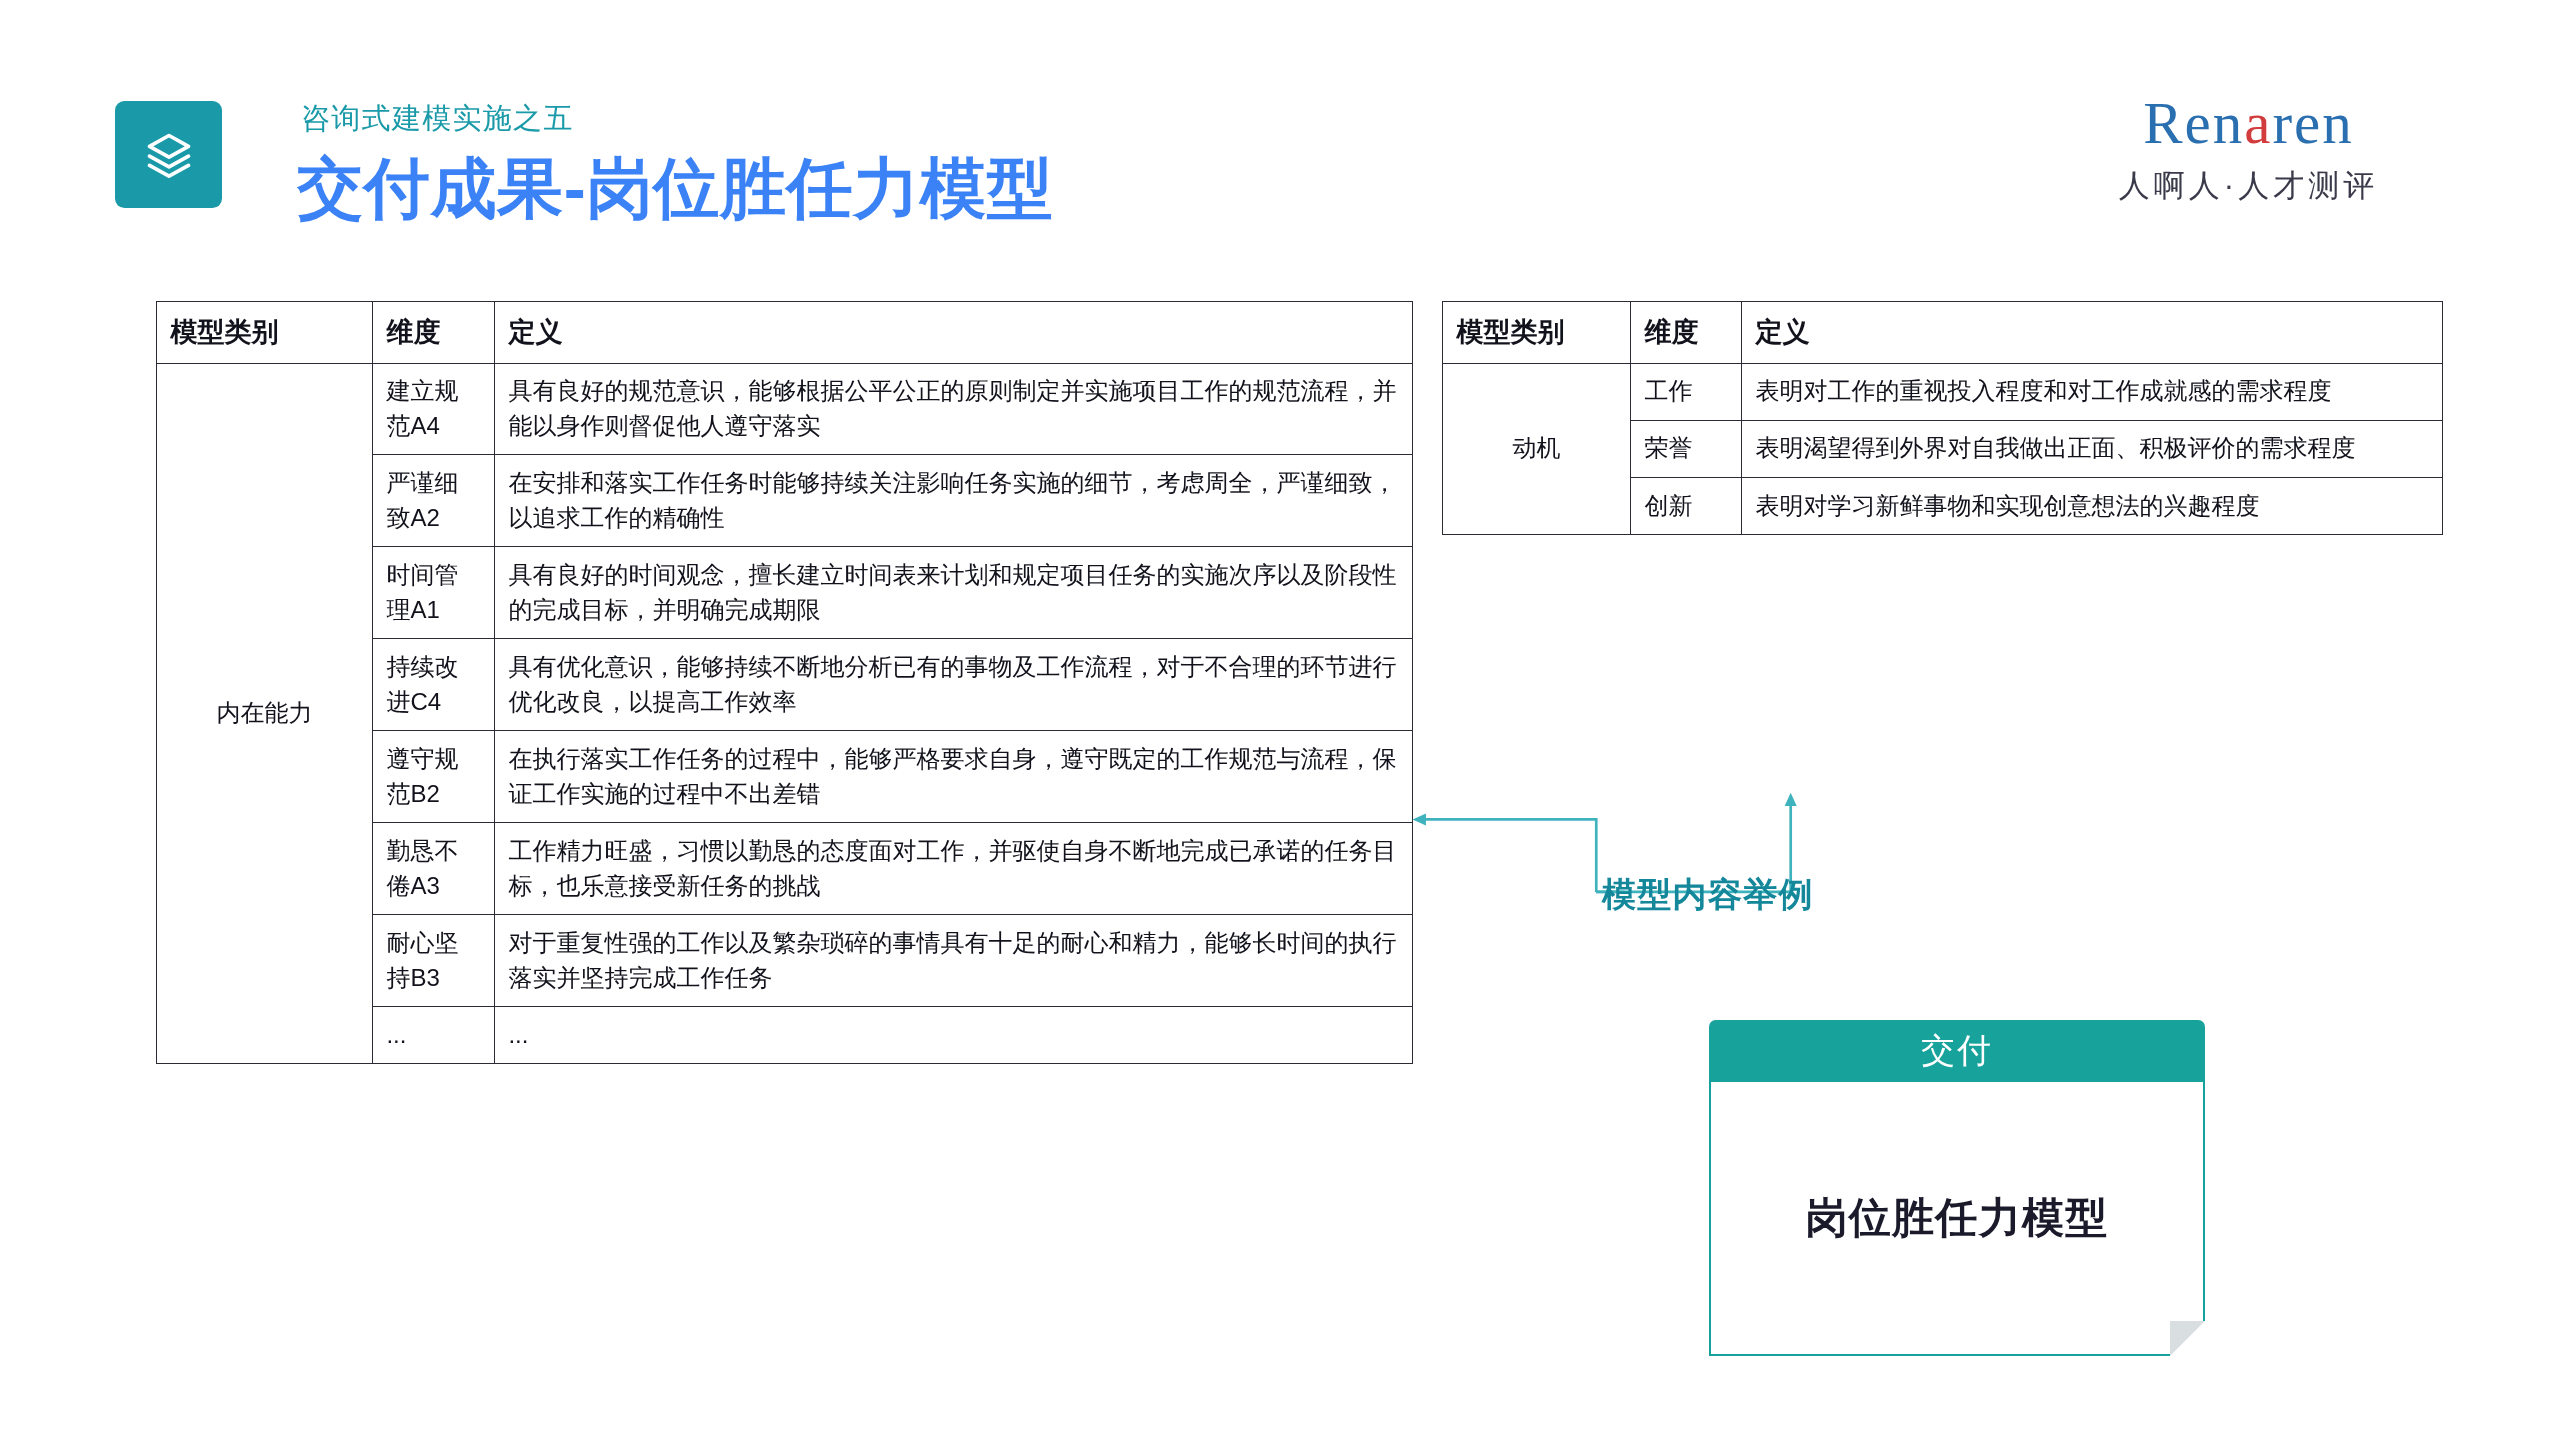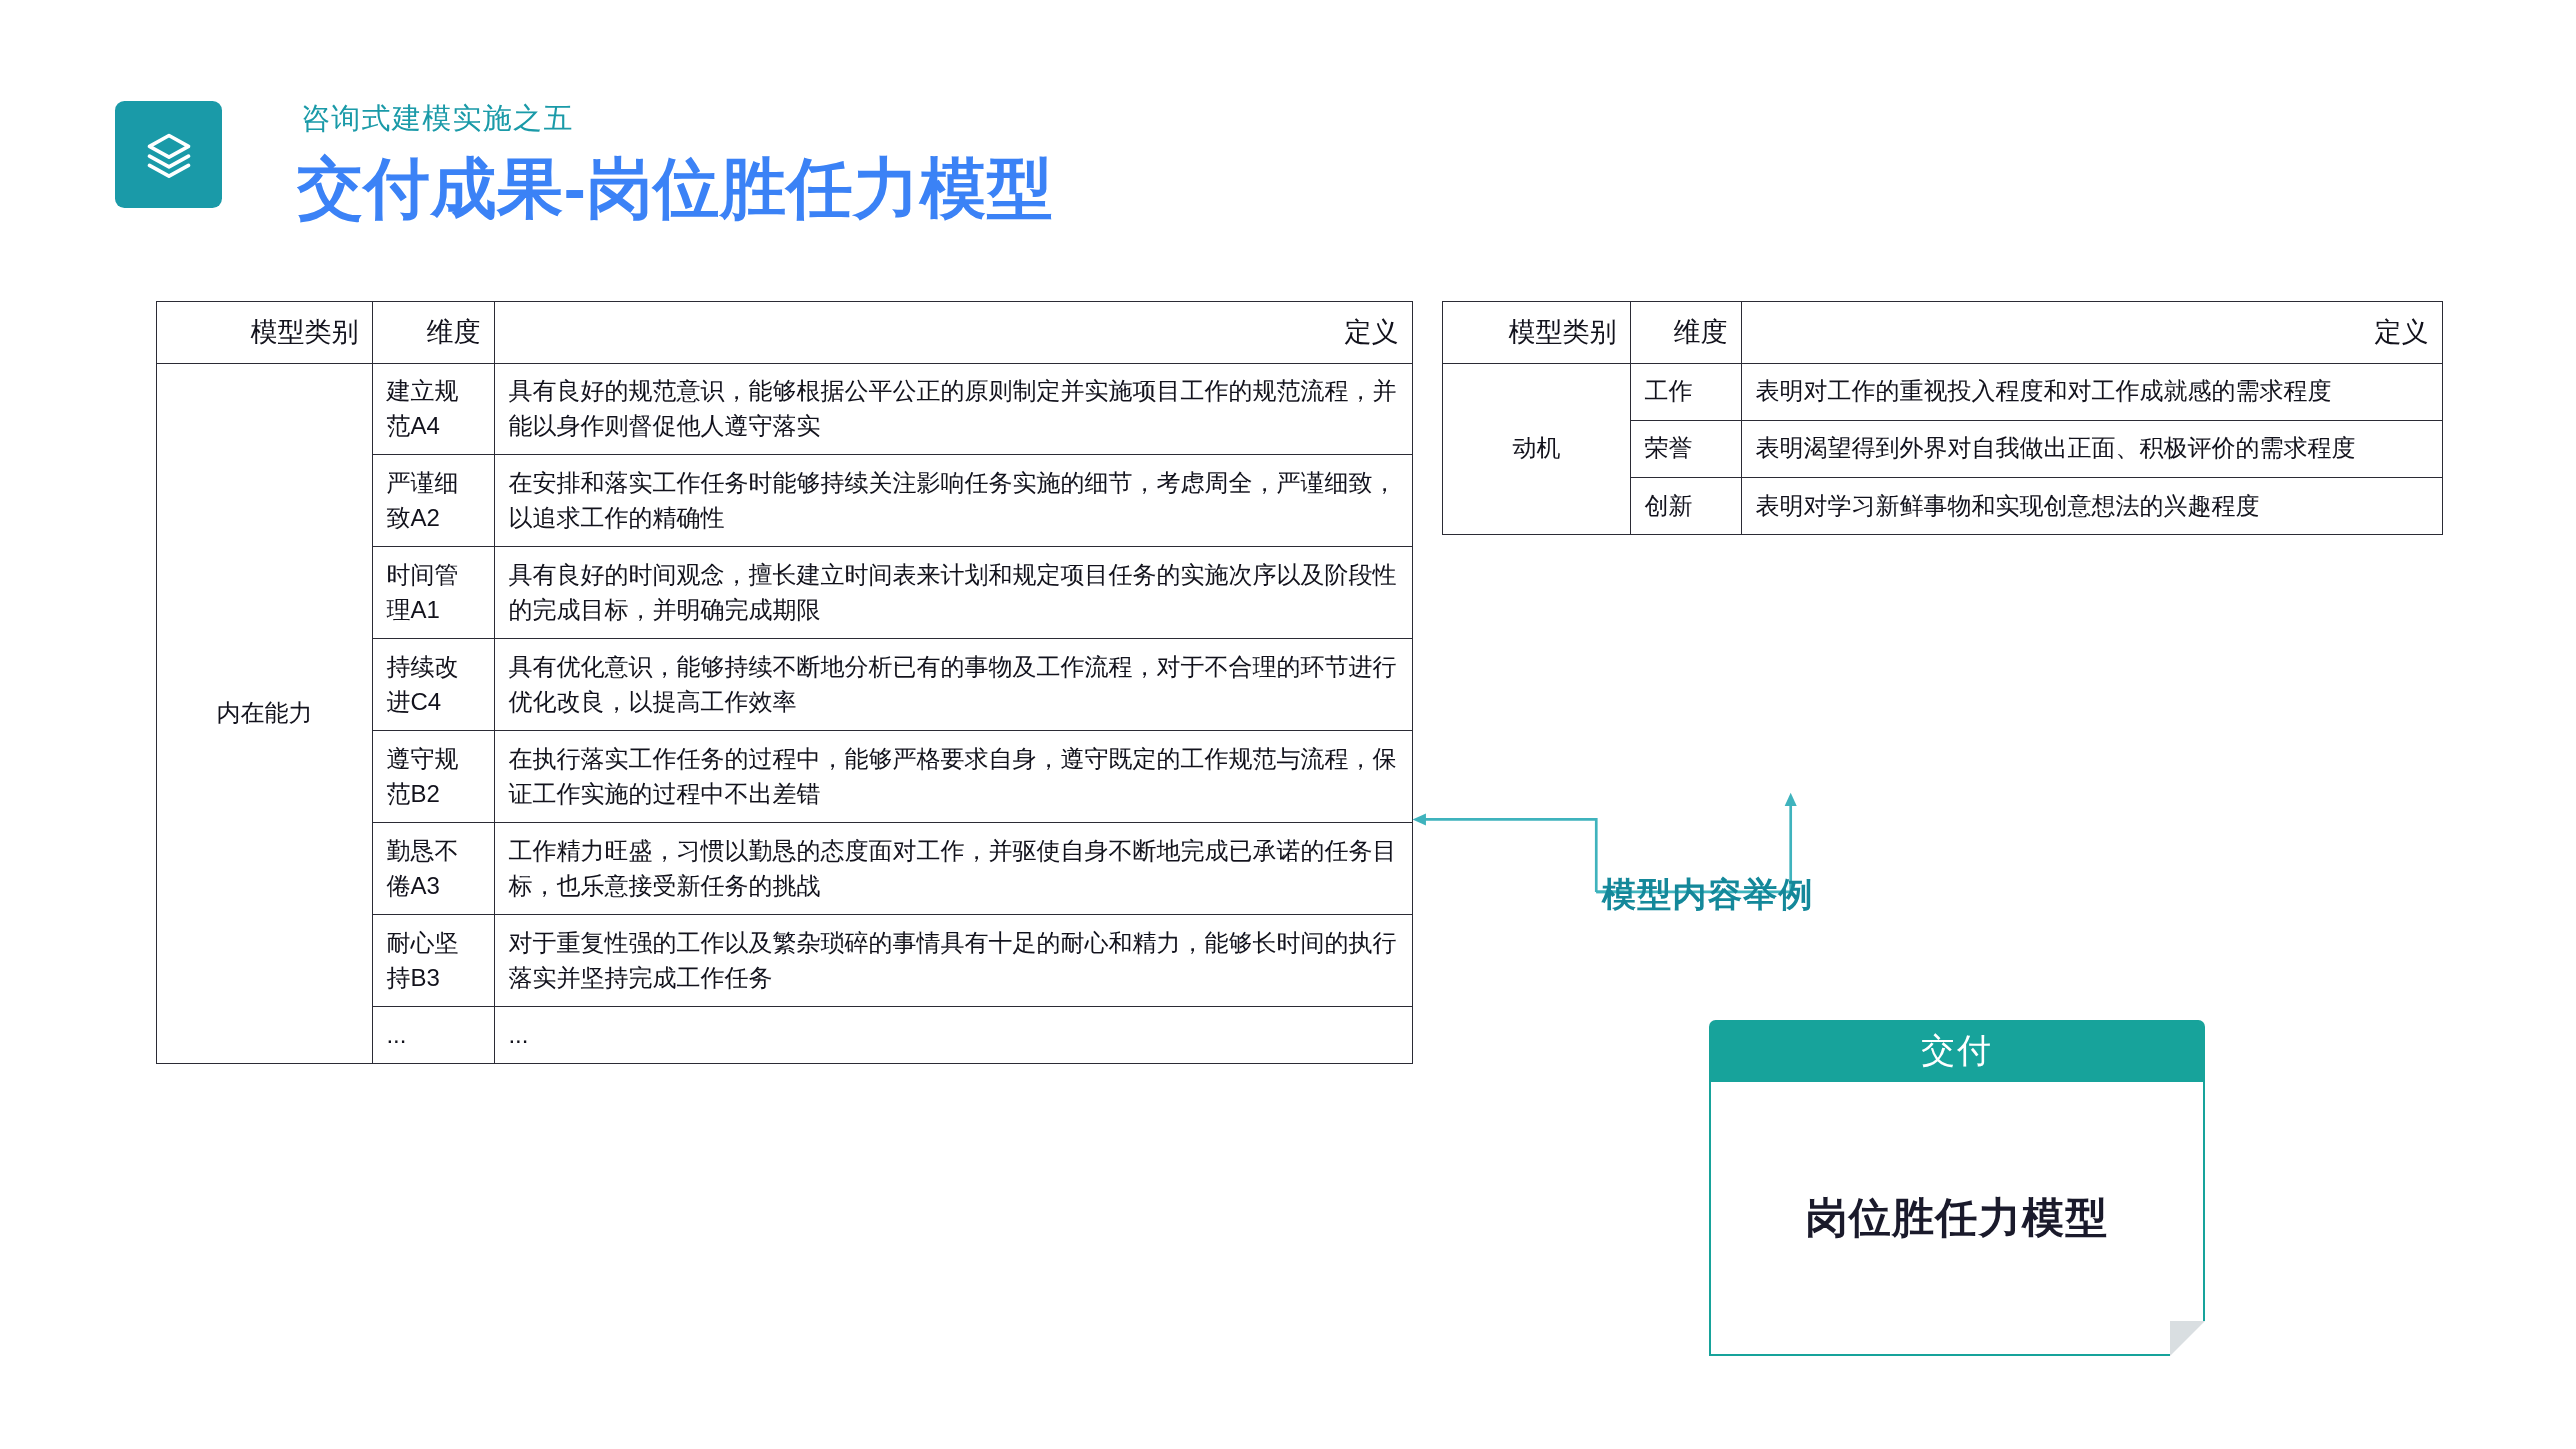--- a/index.html
+++ b/index.html
@@ -81,22 +81,23 @@
   .tbl td, .tbl th {
     border: 1.3px solid #2b2b35;
     padding: 10.7px 13.4px;
     font-size: 24px;
     color: #12121c;
     font-weight: normal;
     vertical-align: middle;
     line-height: 1.45;
   }
   .tbl th {
-    text-align: right;
+    text-align: left;
     font-size: 27px;
+    font-weight: bold;
   }
   .c-cat { text-align: center; }
   .c-dim { }
   .c-def { text-align: left; }
 
   #table-left { left: 156px; top: 301px; width: 1256px; }
   #table-left col.cat { width: 216px; }
   #table-left col.dim { width: 122px; }
   #table-left col.def { width: 918px; }
 
@@ -180,20 +181,24 @@
     <div id="logo-badge">
       <svg viewBox="0 0 24 24" fill="none" stroke="#ffffff" stroke-width="1.7" stroke-linecap="round" stroke-linejoin="round">
         <polygon points="12,3 21,8 12,13 3,8"></polygon>
         <polyline points="3,12.5 12,17.5 21,12.5"></polyline>
         <polyline points="3,16.8 12,21.8 21,16.8"></polyline>
       </svg>
     </div>
     <div id="eyebrow">咨询式建模实施之五</div>
     <div id="title">交付成果-岗位胜任力模型</div>
 
+    <div id="brand">
+      <div id="brand-name"><span>Ren</span><span class="accent">a</span><span>ren</span></div>
+      <div id="brand-sub">人啊人·人才测评</div>
+    </div>
   </div>
 
   <table class="tbl" id="table-left">
     <colgroup>
         <col class="cat">
         <col class="dim">
         <col class="def">
       </colgroup>
     <thead>
       <tr>

